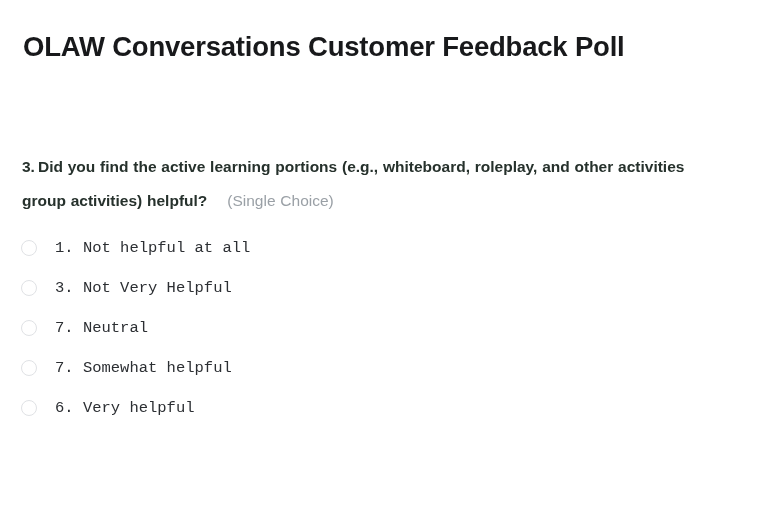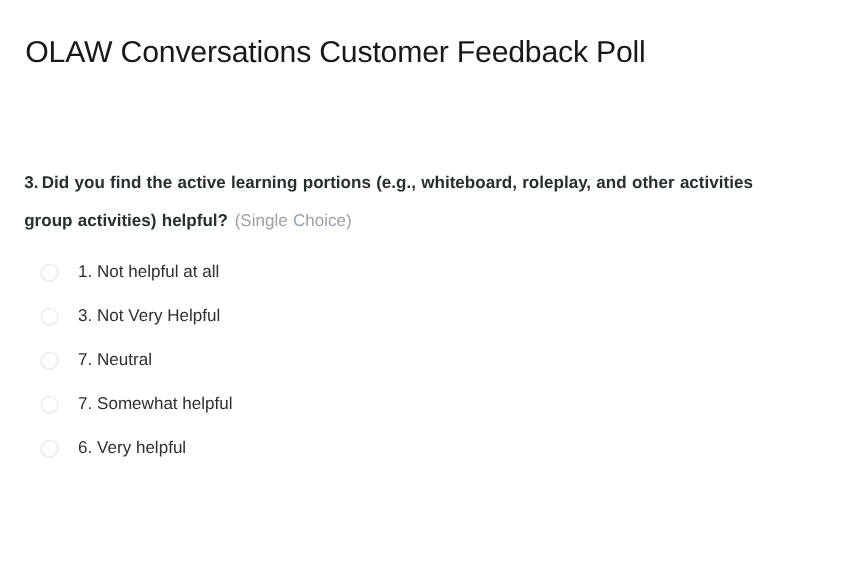--- a/index.html
+++ b/index.html
@@ -23,21 +23,21 @@
     width: 779px;
     height: 532px;
     background: #ffffff;
   }
 
   .poll-title {
     position: absolute;
     left: 23px;
     top: 11px;
     font-size: 27.5px;
-    font-weight: normal;
+    font-weight: bold;
     color: #18191b;
     letter-spacing: -0.2px;
     line-height: 36px;
     white-space: nowrap;
   }
 
   .question-block {
     position: absolute;
     left: 22px;
     top: 150px;
@@ -56,31 +56,32 @@
   .question-number {
     font-weight: bold;
     color: #26312c;
     margin-right: 3px;
   }
 
   .question-type {
     font-size: 15.5px;
     font-weight: normal;
     color: #9aa0a6;
-    margin-left: 6px;
+    margin-left: 20px;
   }
 
   .options-list {
     position: absolute;
-    left: 16px;
+    left: 0;
     top: 228px;
     width: 400px;
     margin: 0;
     padding: 0;
     list-style: none;
+    font-family: Liberation Mono, monospace;
   }
 
   .option-row {
     position: relative;
     height: 40px;
     display: flex;
     align-items: center;
     cursor: pointer;
   }
 

